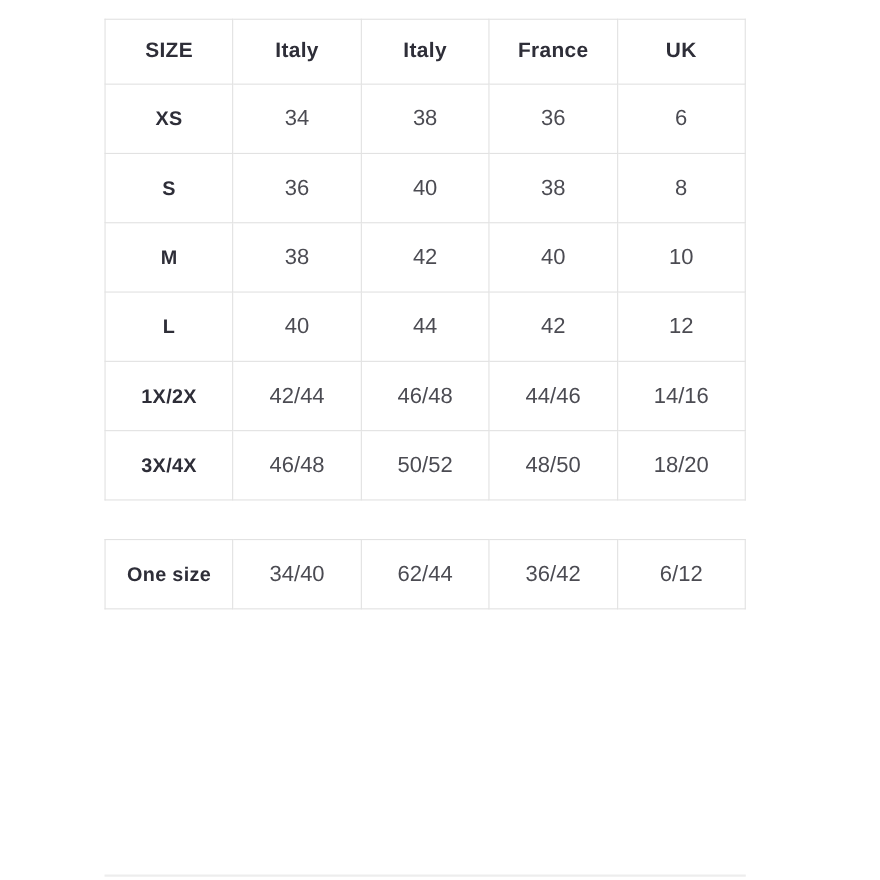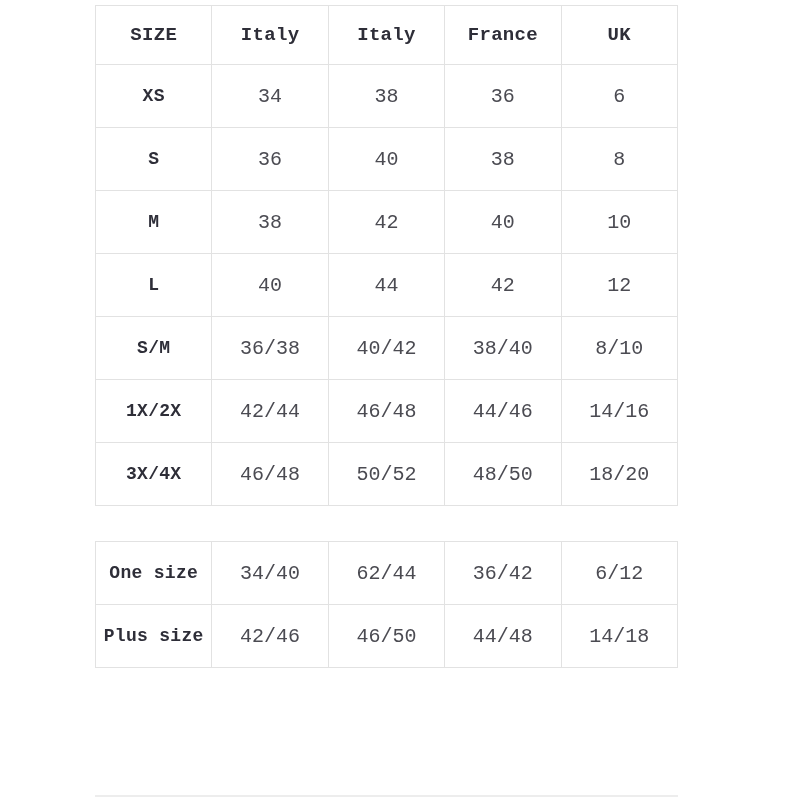--- a/index.html
+++ b/index.html
@@ -14,23 +14,22 @@
     padding: 0;
     width: 800px;
     height: 800px;
     background: var(--bg);
     font-family: "Liberation Sans", sans-serif;
     overflow: hidden;
   }
   .chart-area {
     position: absolute;
     left: 95px;
-    top: 5px;
+    top: 17px;
     width: 583px;
-    font-family: Liberation Mono, monospace;
   }
   table {
     border-collapse: collapse;
     table-layout: fixed;
     width: 583px;
     background: var(--bg);
   }
   th, td {
     border: 1px solid var(--border);
     text-align: center;
@@ -105,27 +104,20 @@
         <td class="val">10</td>
       </tr>
       <tr>
         <th class="rowlabel">L</th>
         <td class="val">40</td>
         <td class="val">44</td>
         <td class="val">42</td>
         <td class="val">12</td>
       </tr>
       <tr>
-        <th class="rowlabel">S/M</th>
-        <td class="val">36/38</td>
-        <td class="val">40/42</td>
-        <td class="val">38/40</td>
-        <td class="val">8/10</td>
-      </tr>
-      <tr>
         <th class="rowlabel">1X/2X</th>
         <td class="val">42/44</td>
         <td class="val">46/48</td>
         <td class="val">44/46</td>
         <td class="val">14/16</td>
       </tr>
       <tr>
         <th class="rowlabel">3X/4X</th>
         <td class="val">46/48</td>
         <td class="val">50/52</td>
@@ -139,25 +131,18 @@
 
   <table>
     <tbody>
       <tr>
         <th class="rowlabel">One size</th>
         <td class="val">34/40</td>
         <td class="val">62/44</td>
         <td class="val">36/42</td>
         <td class="val">6/12</td>
       </tr>
-      <tr>
-        <th class="rowlabel">Plus size</th>
-        <td class="val">42/46</td>
-        <td class="val">46/50</td>
-        <td class="val">44/48</td>
-        <td class="val">14/18</td>
-      </tr>
     </tbody>
   </table>
 
 </div>
 
 <div class="bottom-edge"></div>
 
 </body></html>

